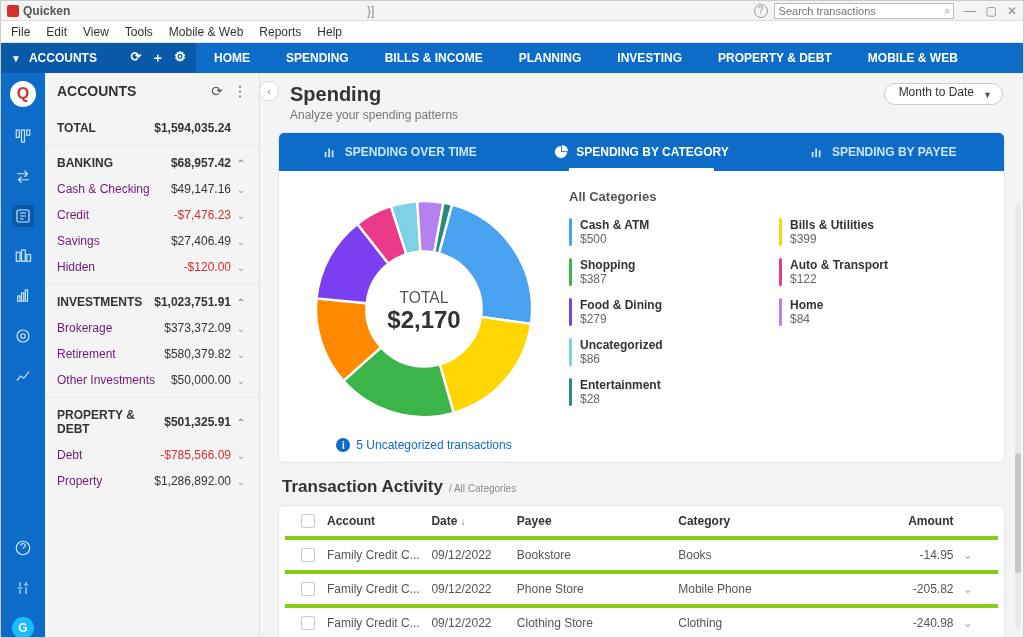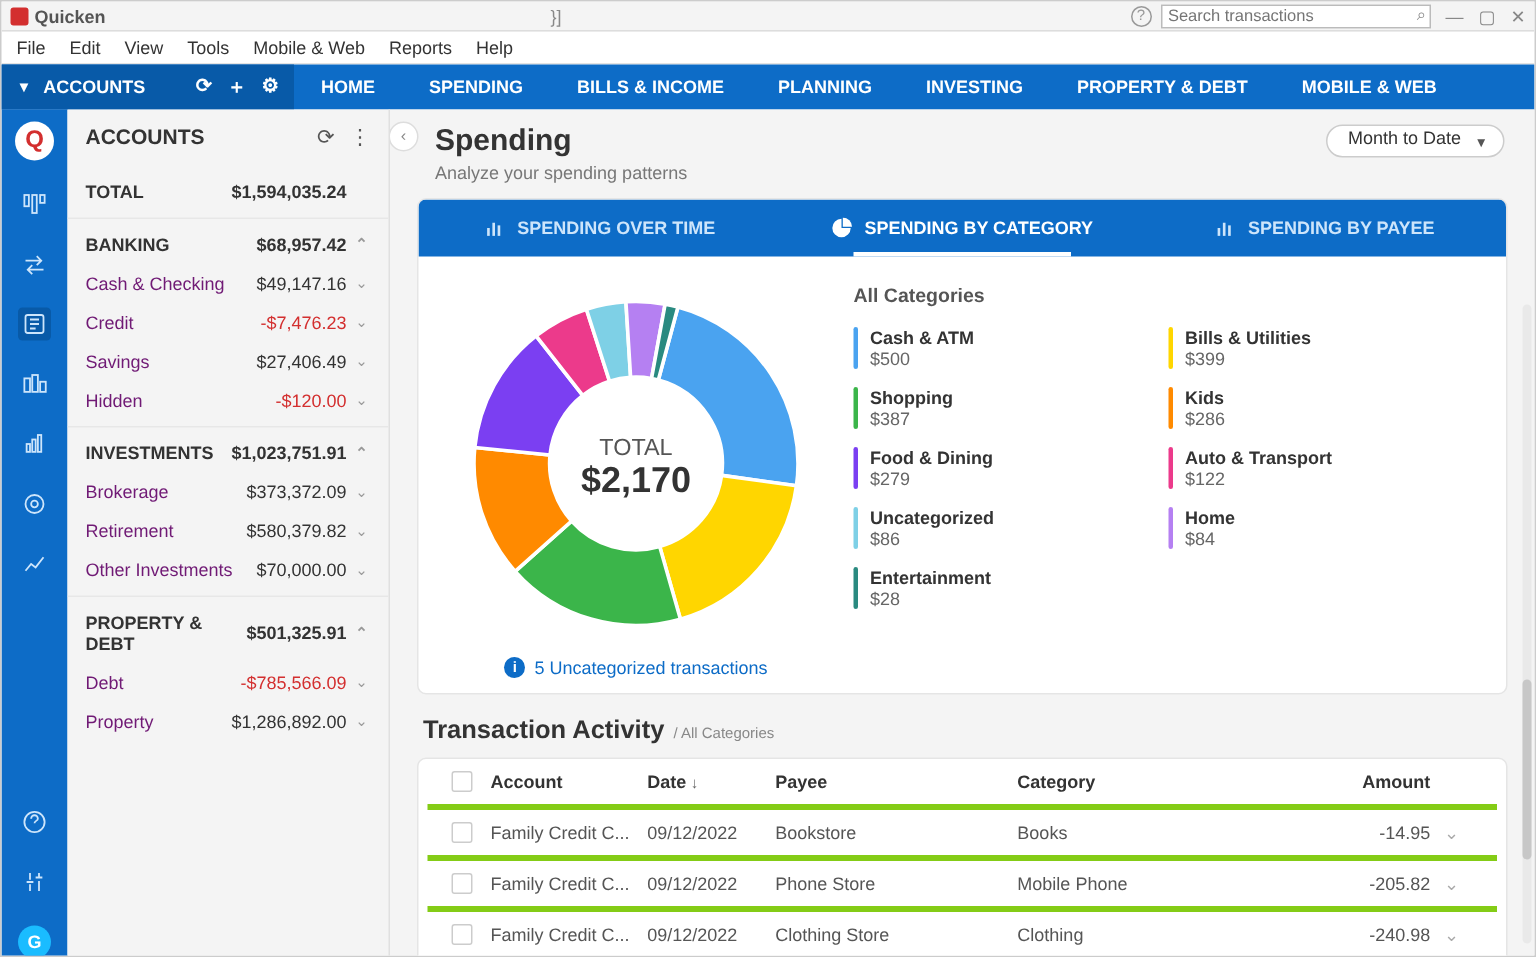--- a/index.html
+++ b/index.html
@@ -270,21 +270,21 @@
           <span class="val">$373,372.09</span>
           <span class="chev">⌄</span>
         </div>
         <div class="sb-row">
           <span class="name">Retirement</span>
           <span class="val">$580,379.82</span>
           <span class="chev">⌄</span>
         </div>
         <div class="sb-row">
           <span class="name">Other Investments</span>
-          <span class="val">$70,000.00</span>
+          <span class="val">$50,000.00</span>
           <span class="chev">⌄</span>
         </div>
         <div class="sb-row group">
           <span class="name">PROPERTY &amp; DEBT</span>
           <span class="val">$501,325.91</span>
           <span class="chev">⌃</span>
         </div>
         <div class="sb-row">
           <span class="name">Debt</span>
           <span class="val neg">-$785,566.09</span>
@@ -395,27 +395,20 @@
                     <div class="v">$28</div>
                   </div>
                 </div>
               </div>
             <div class="legend-col" id="leg-right">
                 <div class="leg">
                   <div class="bar" style="background:#ffd600"></div>
                   <div class="txt">
                     <div class="n">Bills &amp; Utilities</div>
                     <div class="v">$399</div>
-                  </div>
-                </div>
-                <div class="leg">
-                  <div class="bar" style="background:#ff8a00"></div>
-                  <div class="txt">
-                    <div class="n">Kids</div>
-                    <div class="v">$286</div>
                   </div>
                 </div>
                 <div class="leg">
                   <div class="bar" style="background:#ec3a8b"></div>
                   <div class="txt">
                     <div class="n">Auto &amp; Transport</div>
                     <div class="v">$122</div>
                   </div>
                 </div>
                 <div class="leg">

